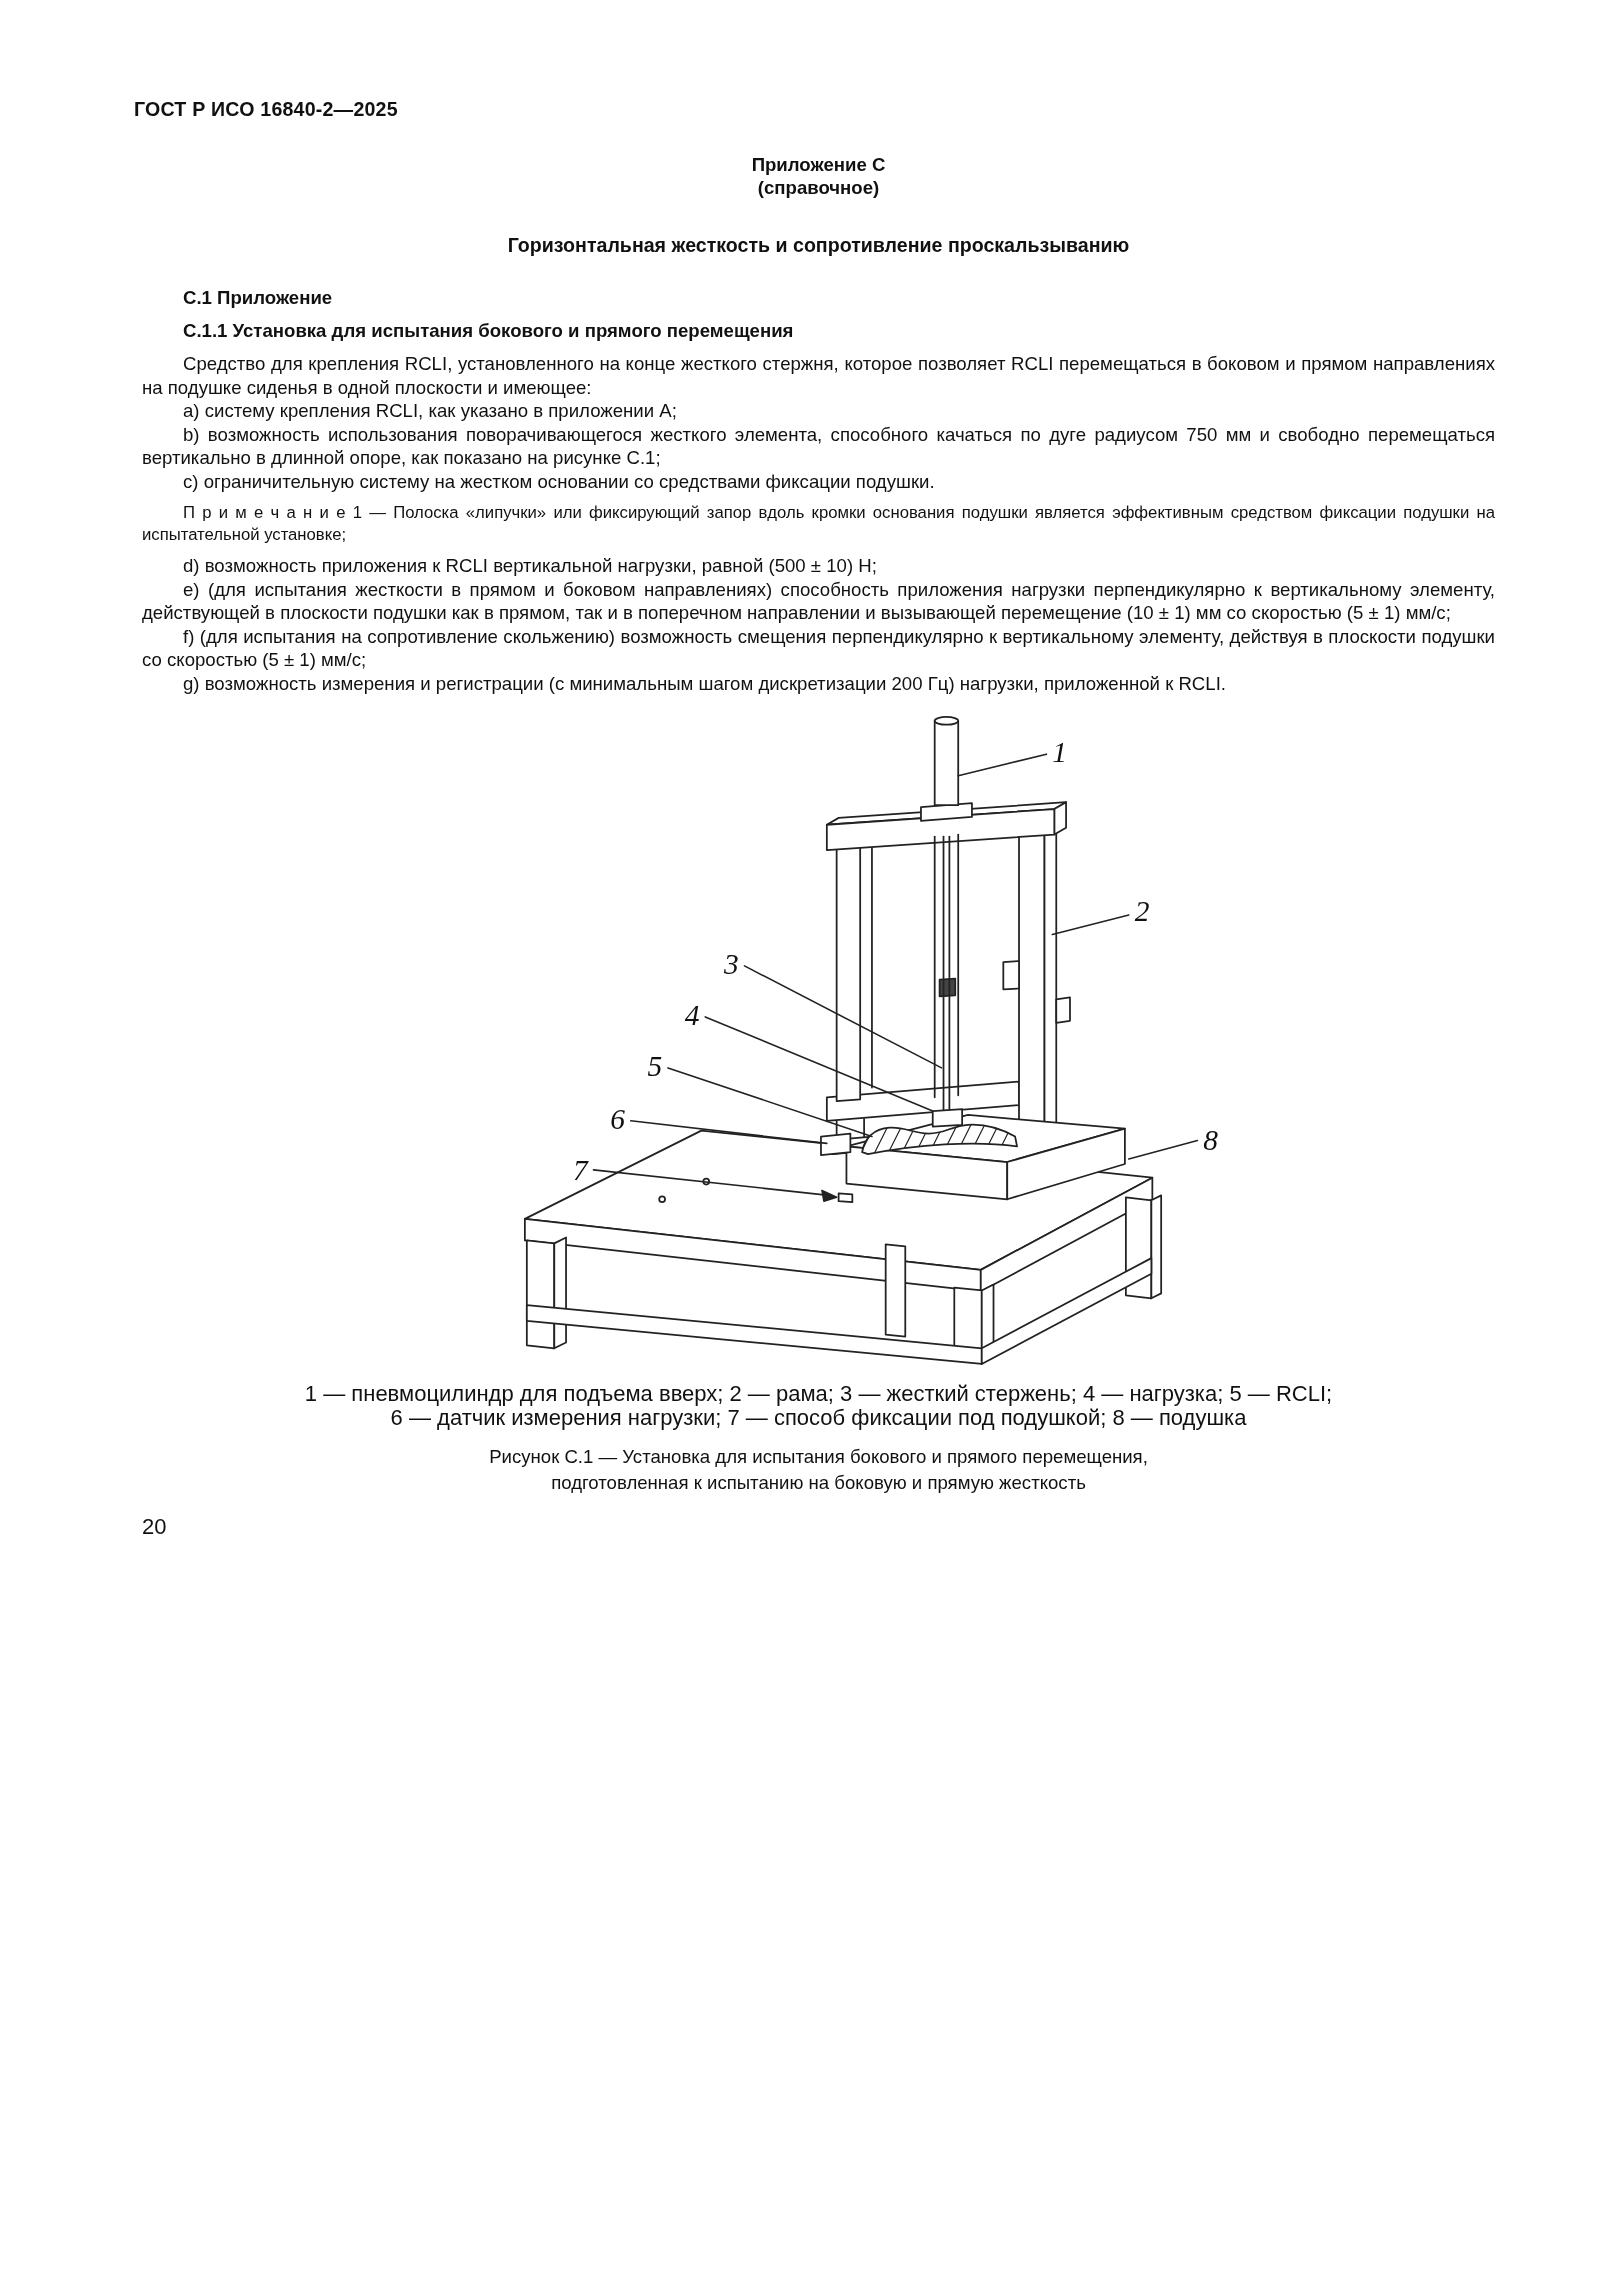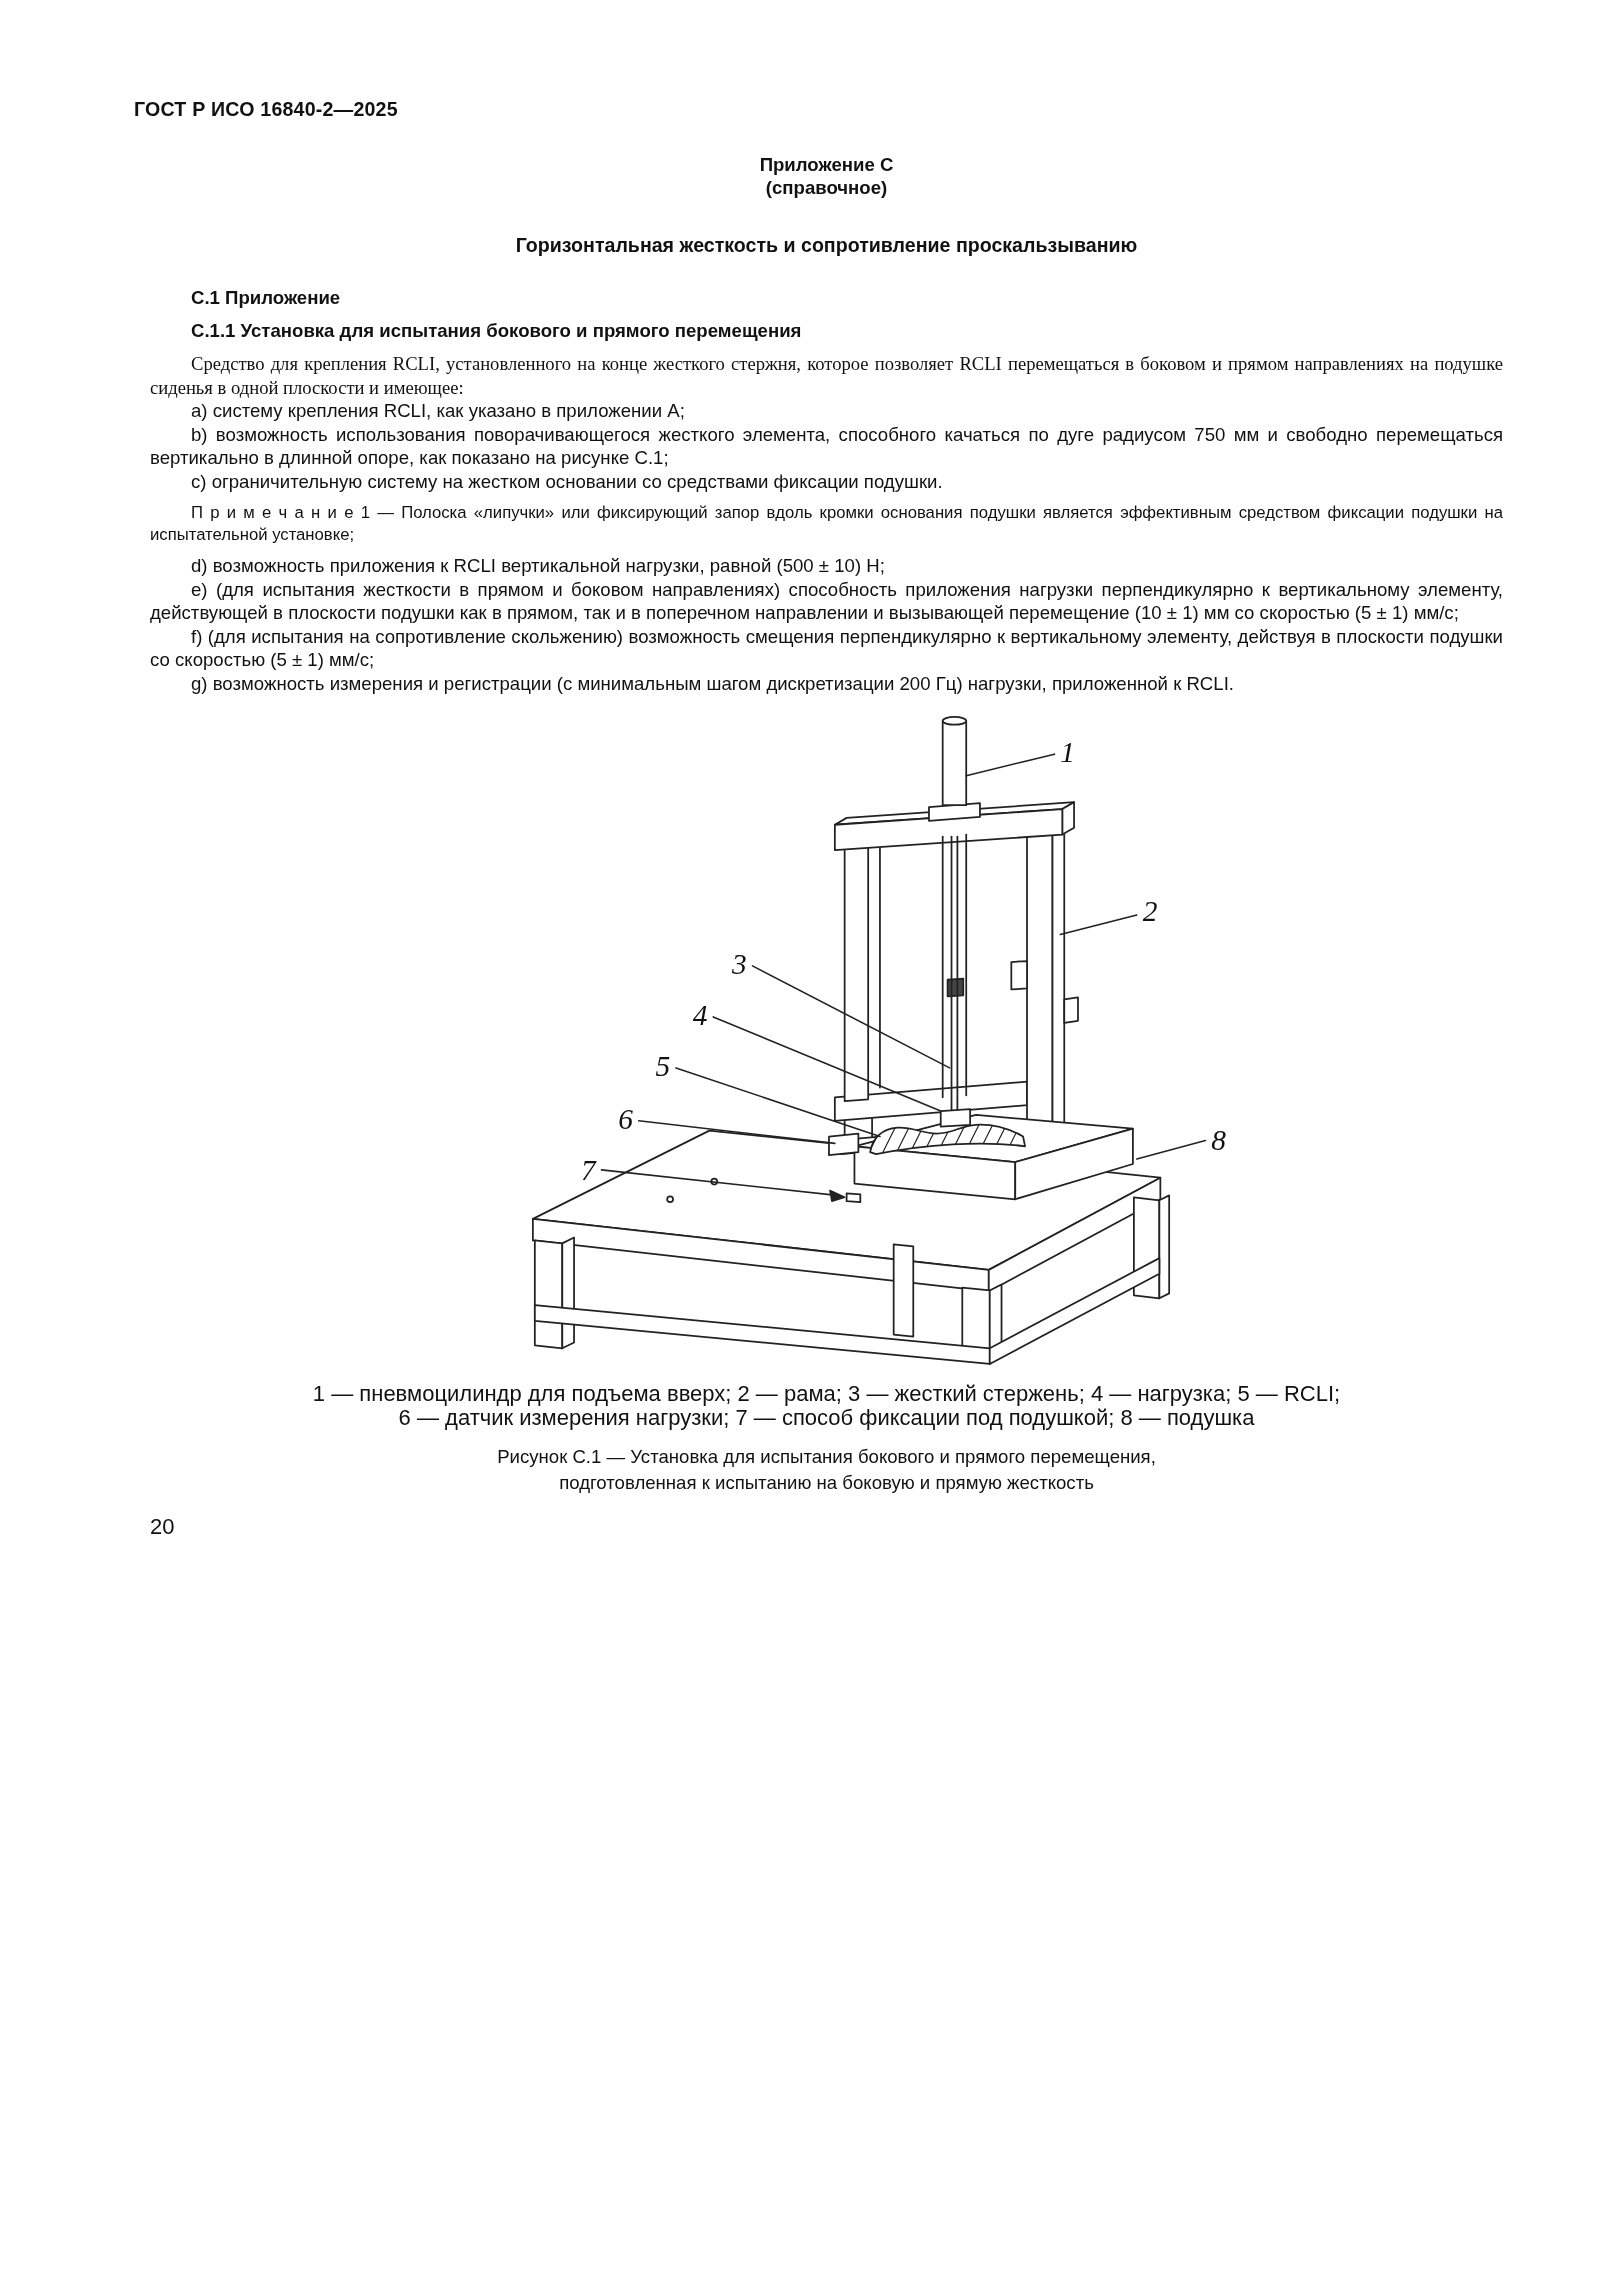--- a/index.html
+++ b/index.html
@@ -2,31 +2,31 @@
 <html><head>
 <meta charset="utf-8">
 <style>
   * { margin:0; padding:0; box-sizing:border-box; }
   html,body { background:#ffffff; }
   body { font-family:"Liberation Sans","DejaVu Sans",sans-serif; color:#111; }
   .page { position:relative; width:1563px; height:2293px; background:#fff; overflow:hidden; }
 
   .doc-header { position:absolute; top:98px; left:134px; font-size:19.6px; font-weight:700; letter-spacing:0.2px; }
 
-  .text-block { position:absolute; left:150px; top:137px; width:1353px; font-size:18.6px; line-height:23.5px; }
+  .text-block { position:absolute; left:142px; top:137px; width:1353px; font-size:18.6px; line-height:23.5px; }
 
   .annex-label { margin-top:15.7px; text-align:center; font-weight:700; }
   .annex-type  { text-align:center; font-weight:700; }
   .annex-title { margin-top:33px; text-align:center; font-weight:700; font-size:19.6px; line-height:25.5px; }
 
   .h-sub  { margin-top:27.4px; font-weight:700; padding-left:41px; }
   .h-sub2 { margin-top:10px; font-weight:700; padding-left:41px; }
 
   .para { text-align:justify; text-indent:41px; margin:0; }
-  .para.first { margin-top:9.8px;font-family:Liberation Serif, serif; }
+  .para.first { margin-top:9.8px; }
   .note { text-align:justify; text-indent:41px; margin:8.8px 0; font-size:16.7px; line-height:21.6px; }
 
   .figure { width:902px; margin:13.7px auto 0; }
   .figure svg { display:block; }
 
   .legend { margin-top:15.7px; text-align:center; font-size:22px; line-height:24.5px; }
   .fig-caption { margin-top:13.7px; text-align:center; font-size:18.6px; line-height:25.5px; }
   .page-number { margin-top:19.6px; font-size:22px; text-align:left; }
 </style>
 </head>

